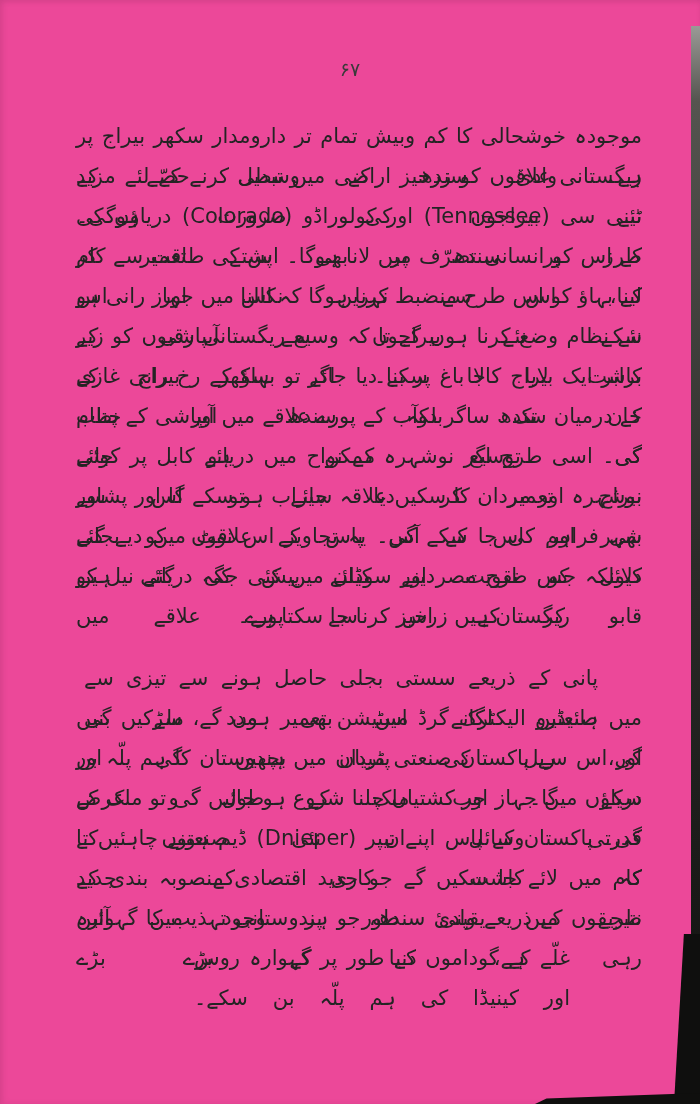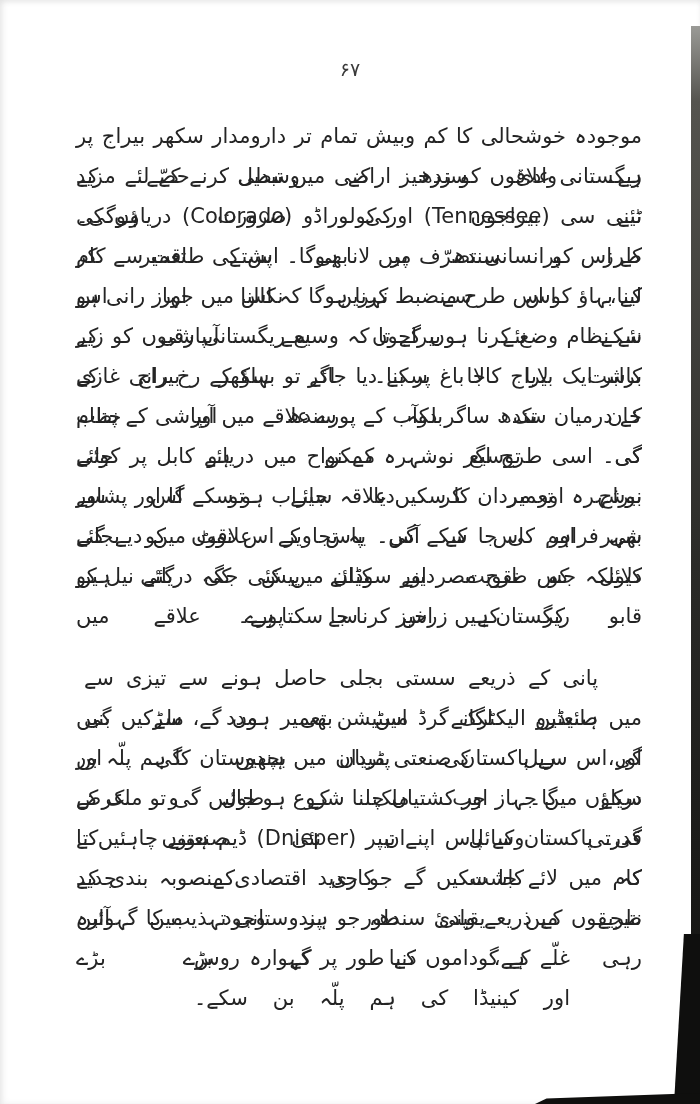--- a/index.html
+++ b/index.html
@@ -1,21 +1,21 @@
 <!DOCTYPE html>
 <html lang="ur"><head>
 <meta charset="utf-8">
 <style>
   html, body { margin: 0; padding: 0; background: #e8e8e8; }
   .page {
     position: relative;
     width: 700px;
     height: 1104px;
     margin: 0 auto;
-    background: #ffffff;
+    background: #ec4899;
     overflow: hidden;
     box-shadow: inset 3px 0 6px rgba(0,0,0,0.07), inset 0 3px 5px rgba(0,0,0,0.05);
     font-family: "DejaVu Sans", sans-serif;
     color: #242424;
   }
   .page-number {
     position: absolute;
     top: 58px;
     left: 0;
     width: 100%;

